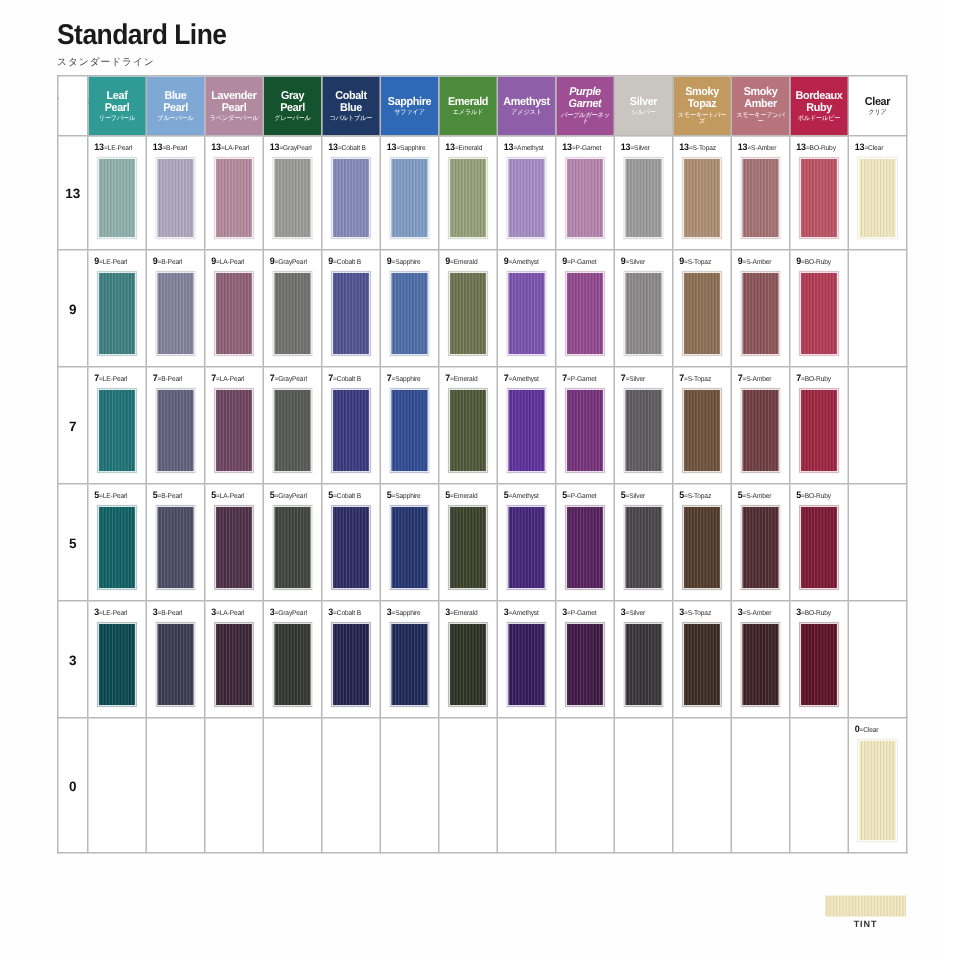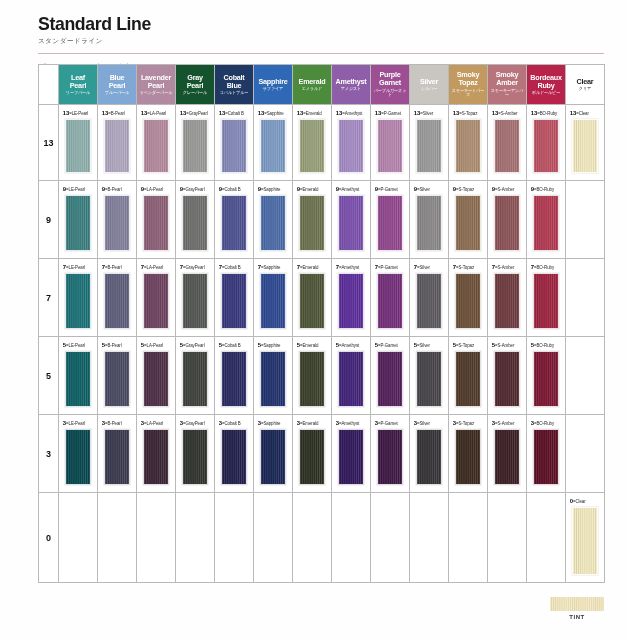--- a/index.html
+++ b/index.html
@@ -33,21 +33,21 @@
     background: #cdb3bb;
   }
   .subtitle {
     margin-top: 9px;
     font-size: 7.5px; font-weight: 700; color: #222;
     letter-spacing: 0.2px;
   }
 
   
   .chart {
-    position: absolute; left: 38px; top: 64px;
+    position: absolute; left: 38px; top: 50px;
     width: 566px;
     border-collapse: collapse;
     table-layout: fixed;
   }
   .chart td, .chart th { padding: 0; border: 1px solid #b9b9b9; }
 
   
   col.lvlcol { width: 20px; }
 
   th.hd {
@@ -209,21 +209,21 @@
             <span class="jp">サファイア</span>
           </th>
           <th class="hd" style="background: rgb(75, 139, 59);">
             <span class="nm">Emerald</span>
             <span class="jp">エメラルド</span>
           </th>
           <th class="hd" style="background: rgb(142, 95, 168);">
             <span class="nm">Amethyst</span>
             <span class="jp">アメジスト</span>
           </th>
-          <th class="hd" style="background: rgb(158, 79, 147);">
+          <th class="hd" style="background: rgb(158, 79, 147); font-style: italic;">
             <span class="nm">Purple</span>
             <span class="nm">Garnet</span>
             <span class="jp">パープルガーネット</span>
           </th>
           <th class="hd" style="background: rgb(201, 198, 194);">
             <span class="nm">Silver</span>
             <span class="jp">シルバー</span>
           </th>
           <th class="hd" style="background: rgb(194, 153, 95);">
             <span class="nm">Smoky</span>

